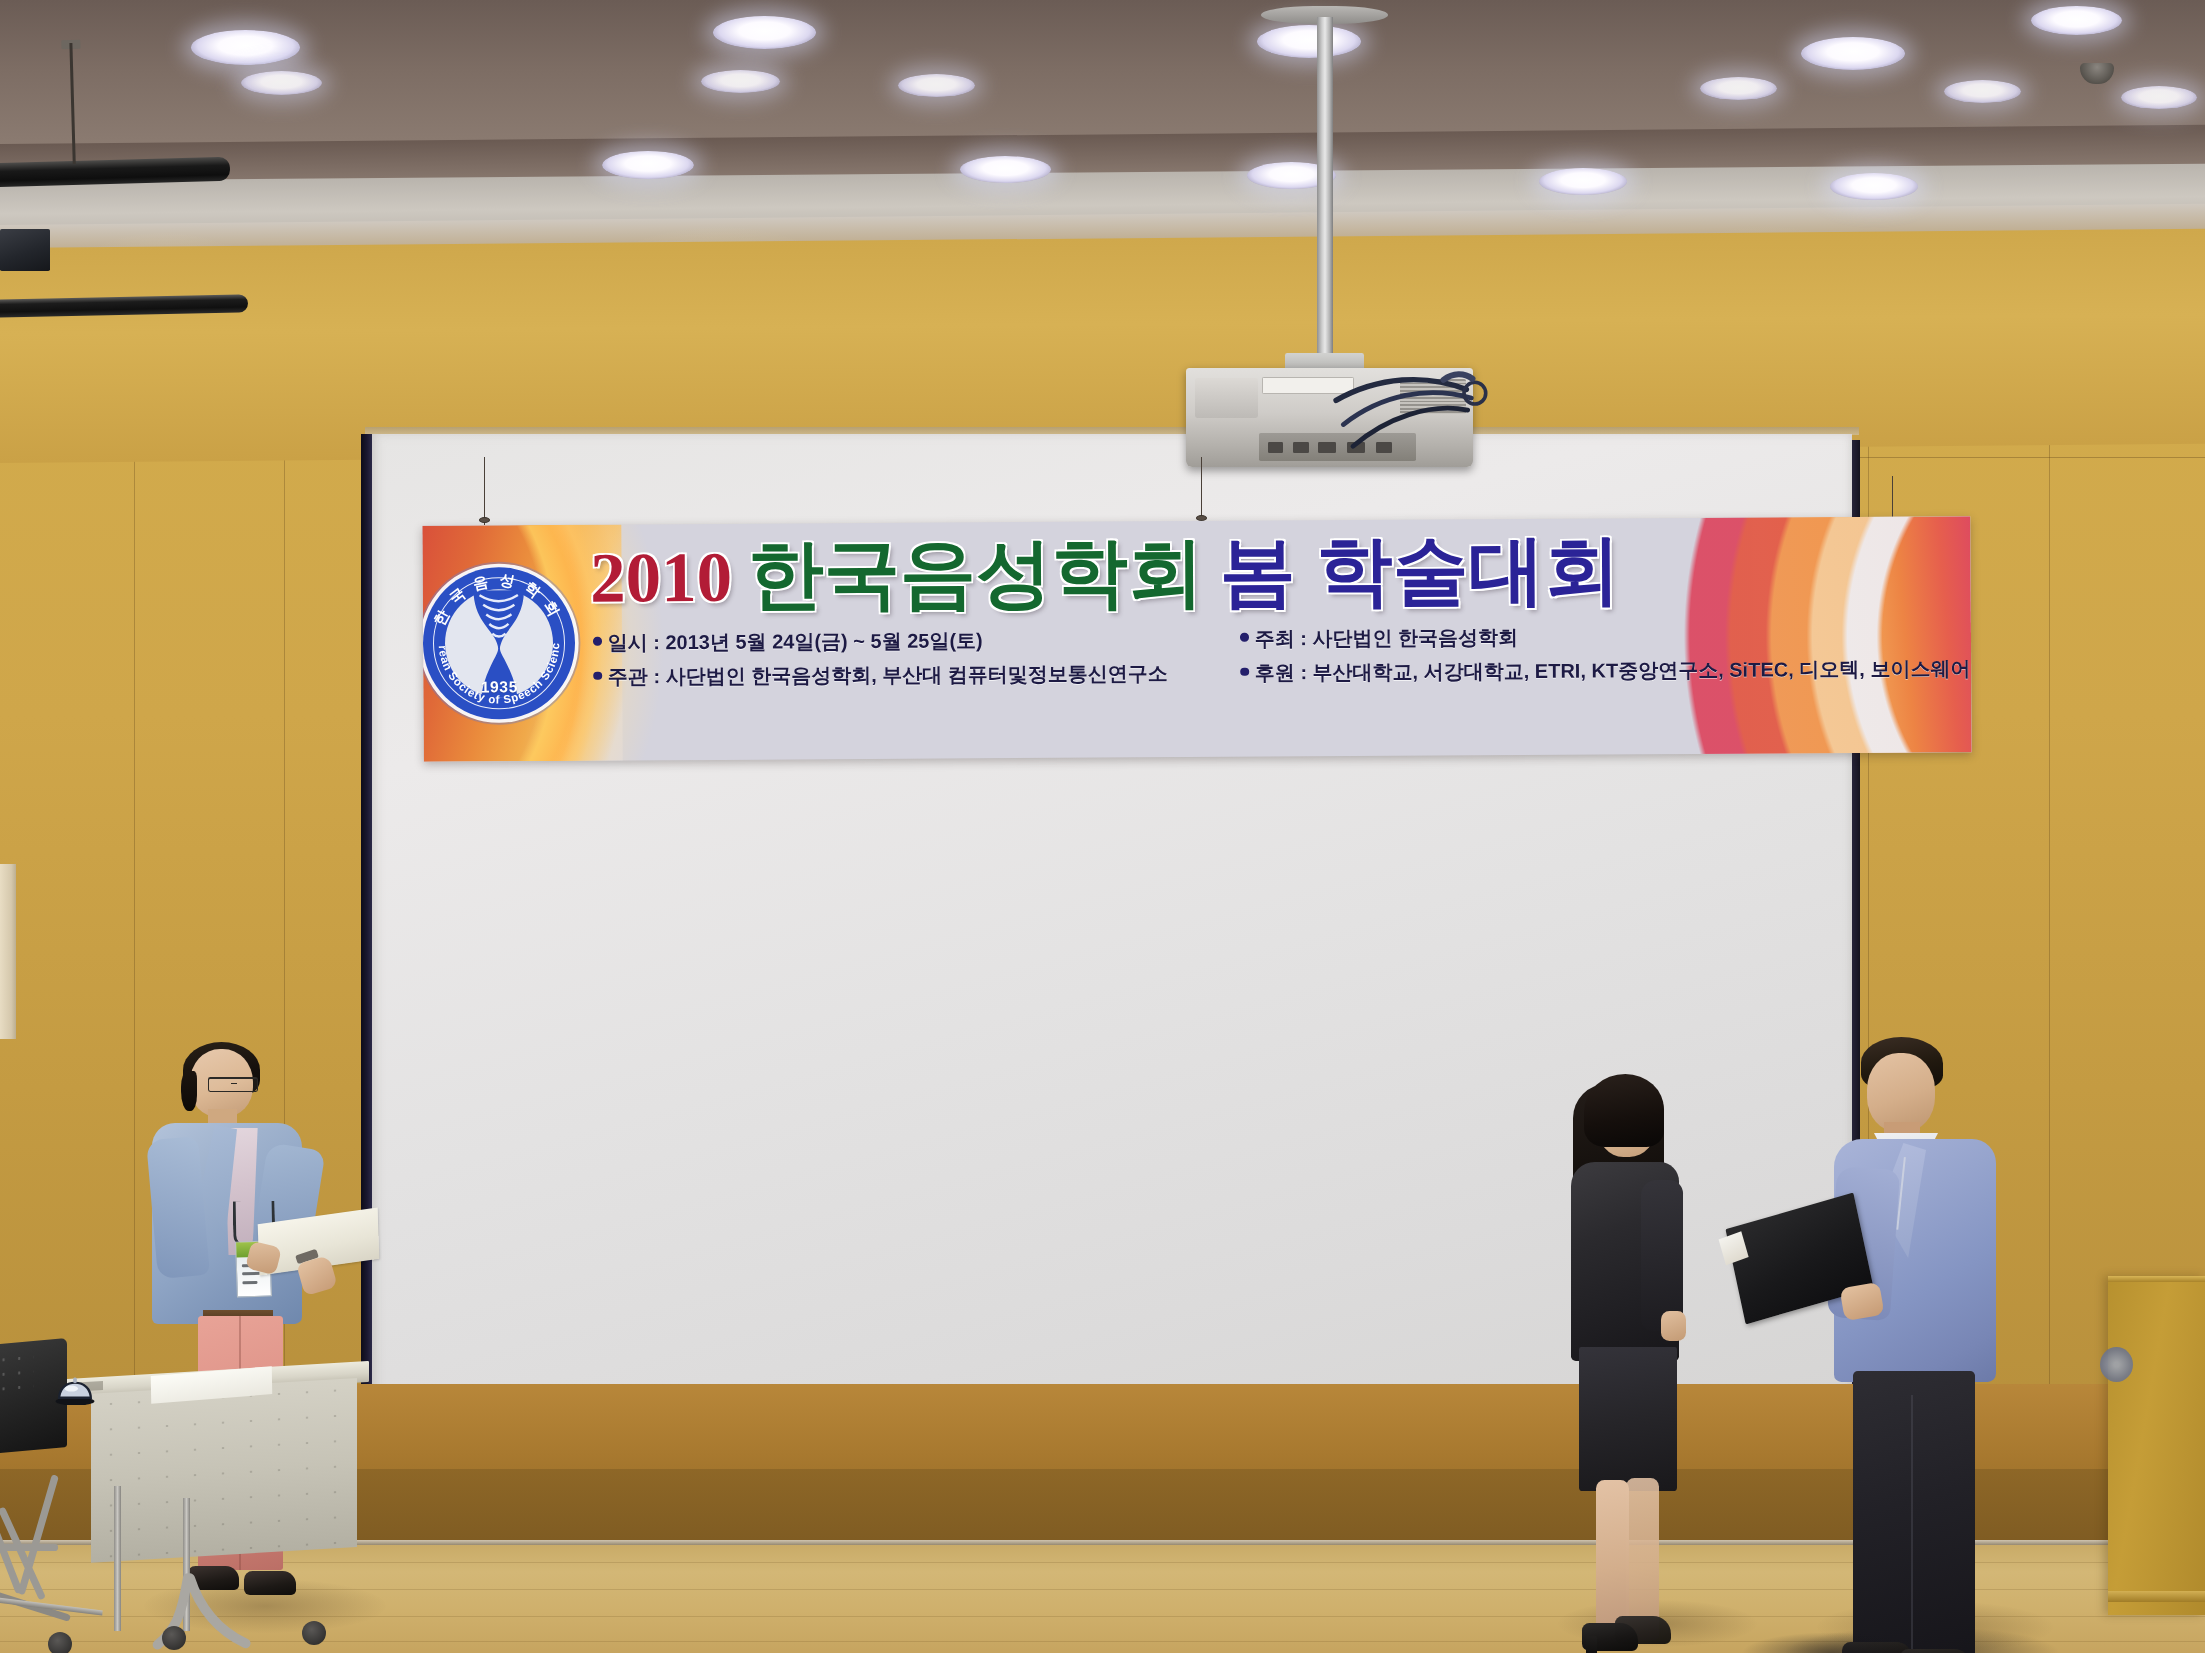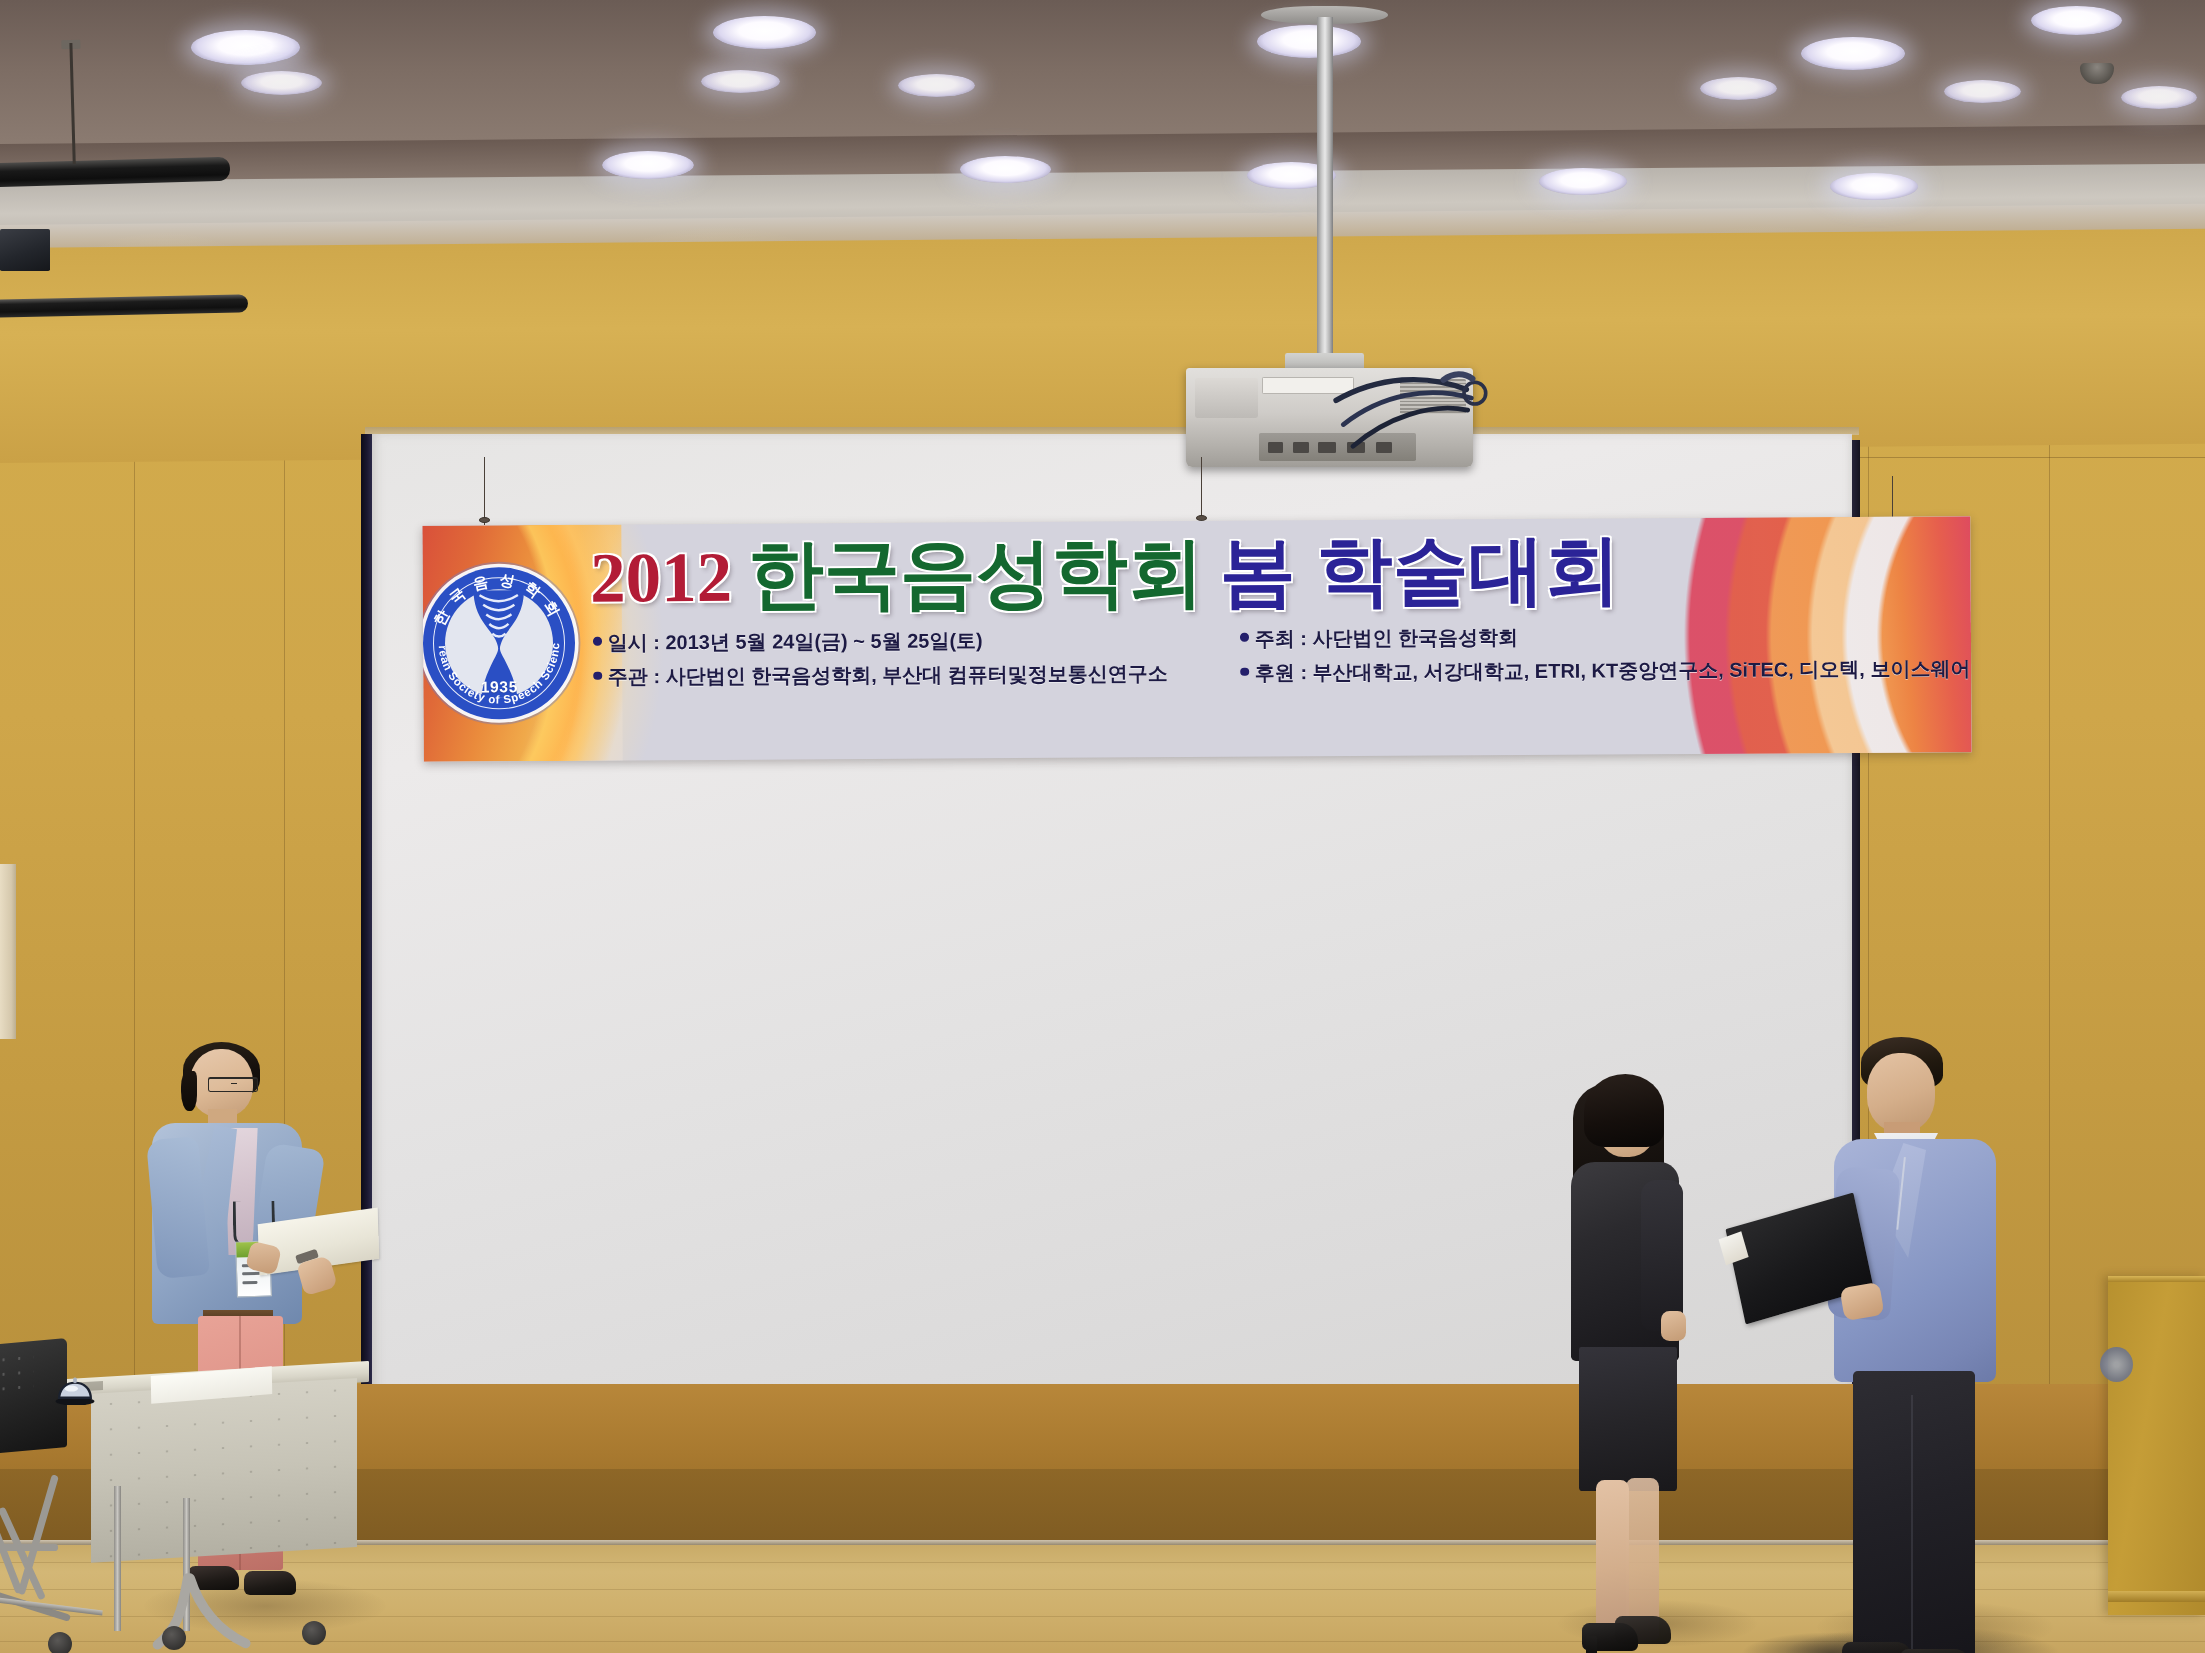--- a/index.html
+++ b/index.html
@@ -806,21 +806,21 @@
             <text font-size="19" font-weight="bold" letter-spacing="1.2">
               <textPath href="#arcBot" startOffset="50%" text-anchor="middle">Korean Society of Speech Sciences</textPath>
             </text>
           </svg>
           <div class="logo-year">1935</div>
         </div>
       </div>
 
       <div class="banner-text-col">
         <div class="banner-title">
-          <span class="t-year">2012</span>
+          <span class="t-year">2010</span>
           <span class="t-green">한국음성학회</span>
           <span class="t-blue">봄 학술대회</span>
         </div>
 
         <div class="banner-details">
           <div class="det-col left">
             <div class="det-line">
               <span class="det-bullet"></span>
               <span class="det-txt">일시 : 2013년 5월 24일(금) ~ 5월 25일(토)</span>
             </div>

